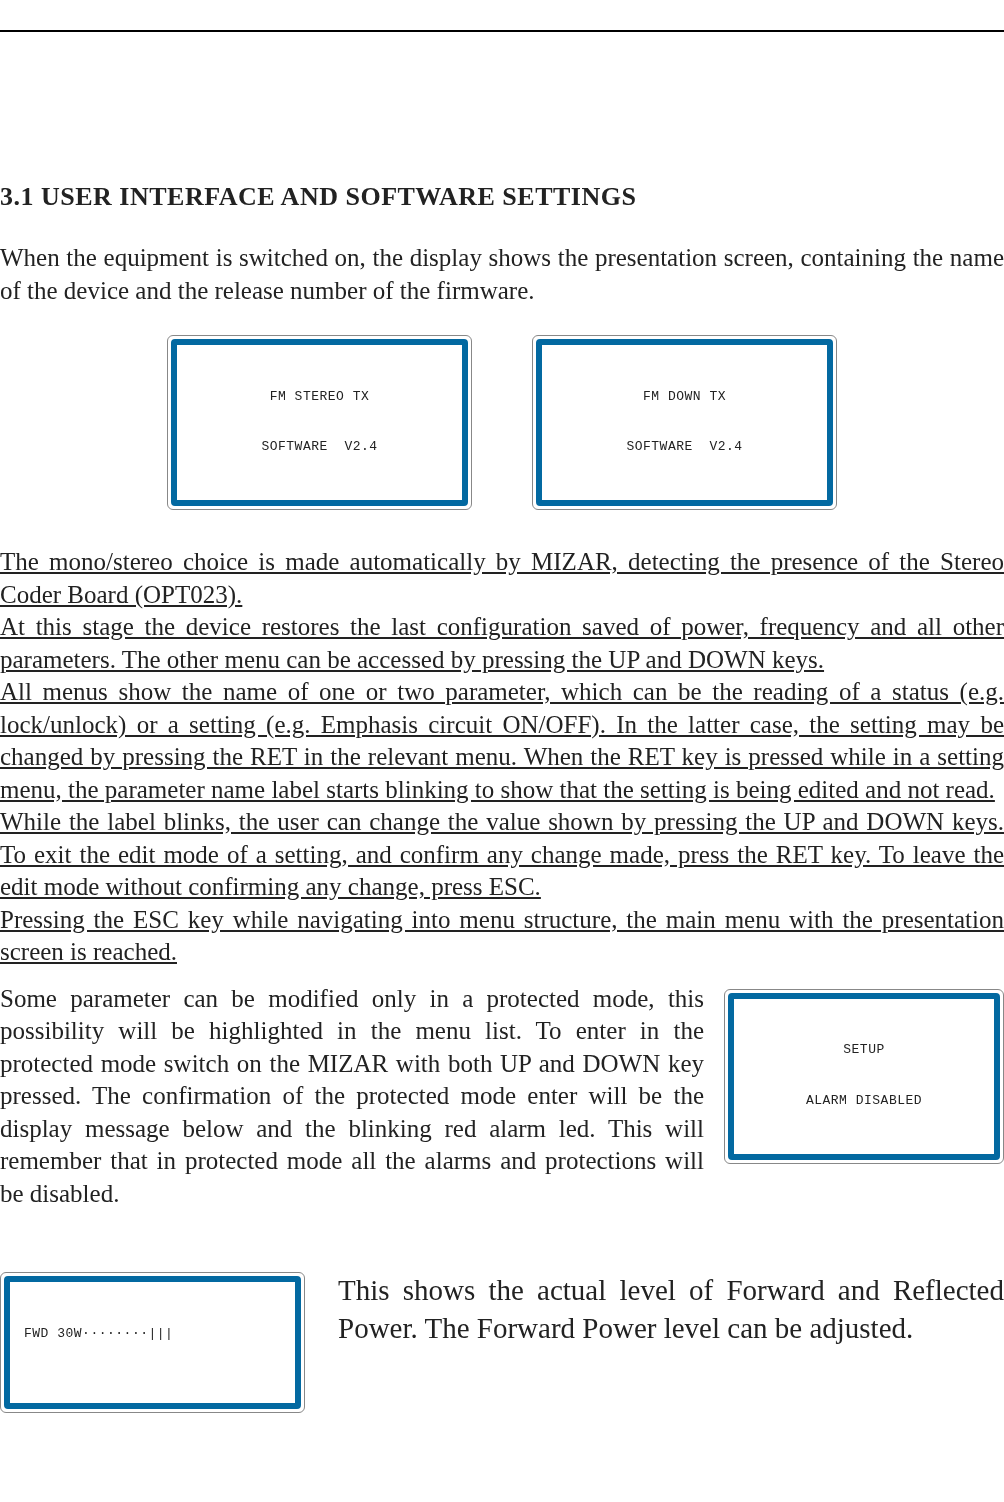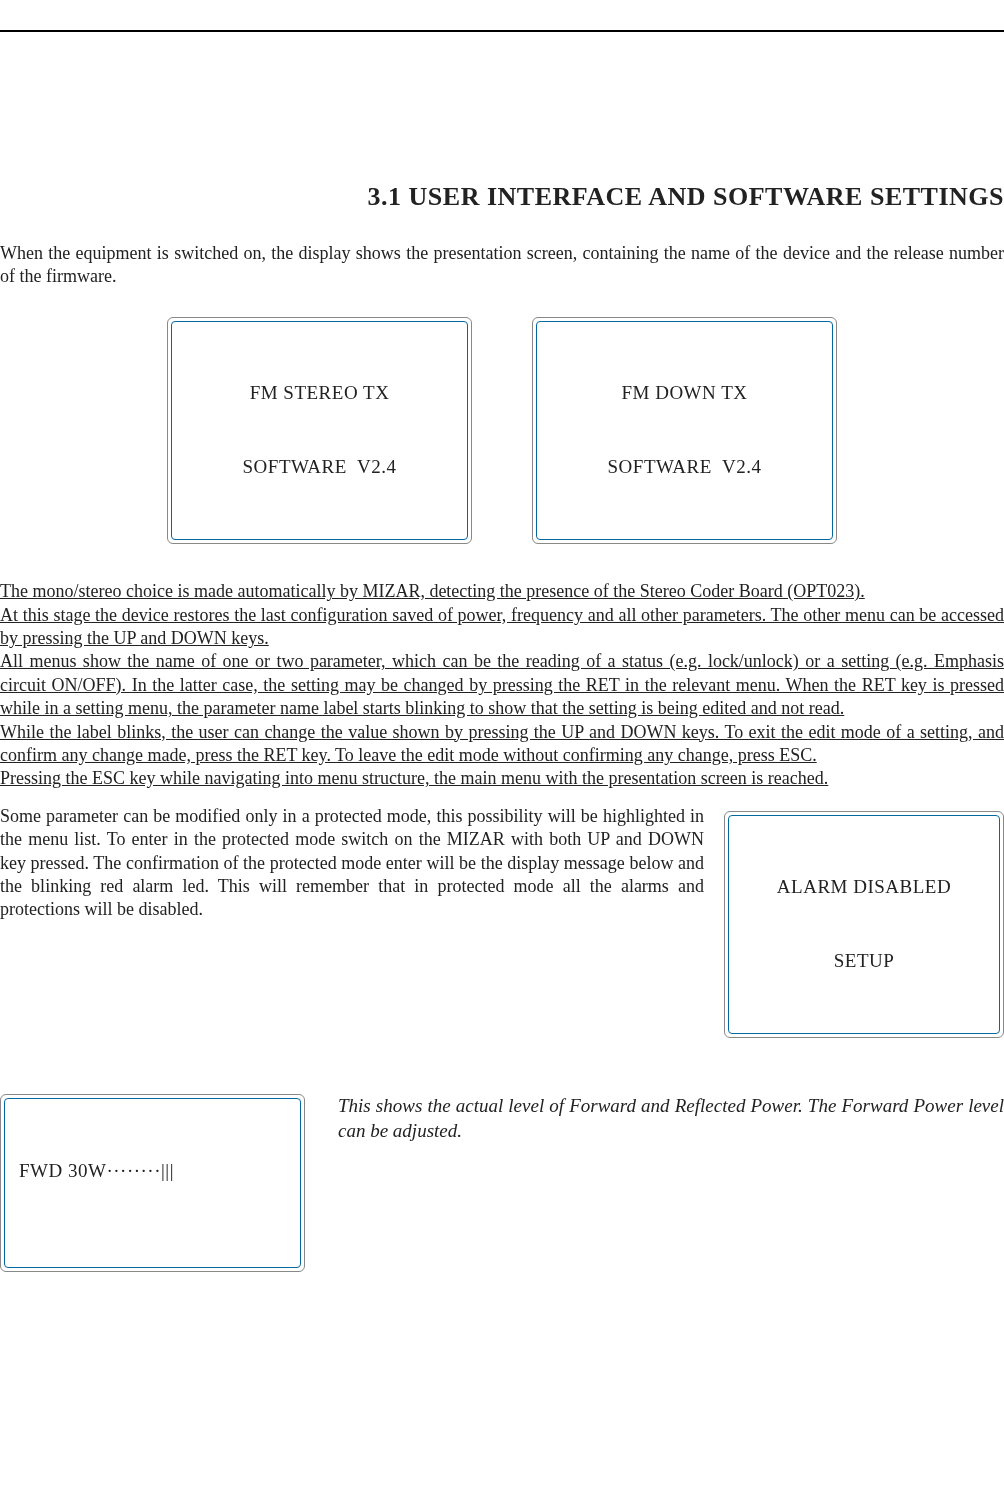--- a/index.html
+++ b/index.html
@@ -19,72 +19,70 @@
     }
     .top-rule {
       border-top: 2px solid #000;
       margin: 0 0 150px 0;
     }
     .section-title {
       font-weight: bold;
       font-size: 26px;
       margin: 0 0 30px 0;
       letter-spacing: 0.5px;
-      text-align: right;
     }
     .body-text {
-      font-size: 18px;
+      font-size: 25px;
       line-height: 1.30;
       text-align: justify;
       margin: 3px 0 14px 0;
     }
     .lcd-row {
       display: flex;
       justify-content: center;
       gap: 60px;
       margin: 28px 0 36px 0;
     }
     .lcd {
       border: 1px solid #888;
       border-radius: 6px;
       padding: 3px;
       background: #fff;
       width: 305px;
     }
     .lcd-inner {
-      border: 1px solid #0369a1;
+      border: 6px solid #0369a1;
       border-radius: 4px;
       padding: 10px 0;
-      font-family: Liberation Serif, serif;
-      font-size: 19px;
+      font-family: Liberation Mono, monospace;
+      font-size: 13px;
       white-space: pre;
       text-align: center;
       color: #222;
       line-height: 1.3;
       letter-spacing: 0.5px;
     }
     .lcd-inner .lcd-line { display: block; }
     .float-right-lcd {
       float: right;
       margin: 6px 0 8px 20px;
     }
     .left-lcd-stack {
       float: left;
       width: 310px;
       margin-right: 28px;
     }
     .left-lcd-stack .lcd { width: 305px; margin-bottom: 28px; }
     .left-lcd-stack .lcd-inner { text-align: left; padding: 10px 14px; }
     .menu-desc {
-      font-size: 19px;
+      font-size: 29px;
       line-height: 1.30;
       text-align: justify;
       margin: 0 0 60px 0;
       overflow: hidden;
-      font-style: italic;
     }
     .clearfix::after { content: ""; display: table; clear: both; }
     .spacer { height: 24px; }
   </style>
 </head>
 <body>
 
 <div class="page">
   <div class="top-rule"></div>
 
@@ -110,22 +108,22 @@
   <p class="body-text" style="white-space: pre-line; text-decoration: underline;">The mono/stereo choice is made automatically by MIZAR, detecting the presence of the Stereo Coder Board (OPT023).
 At this stage the device restores the last configuration saved of power, frequency and all other parameters. The other menu can be accessed by pressing the UP and DOWN keys.
 All menus show the name of one or two parameter, which can be the reading of a status (e.g. lock/unlock) or a setting (e.g. Emphasis circuit ON/OFF). In the latter case, the setting may be changed by pressing the RET in the relevant menu. When the RET key is pressed while in a setting menu, the parameter name label starts blinking to show that the setting is being edited and not read.
 While the label blinks, the user can change the value shown by pressing the UP and DOWN keys. To exit the edit mode of a setting, and confirm any change made, press the RET key. To leave the edit mode without confirming any change, press ESC.
 Pressing the ESC key while navigating into menu structure, the main menu with the presentation screen is reached.</p>
 
   <div class="clearfix">
     <div class="float-right-lcd">
       <div class="lcd" style="width:280px;">
         <div class="lcd-inner">
+          <span class="lcd-line">SETUP</span>
           <span class="lcd-line">ALARM DISABLED</span>
-          <span class="lcd-line">SETUP</span>
         </div>
       </div>
     </div>
     <p class="body-text">Some parameter can be modified only in a protected mode, this possibility will be highlighted in the menu list. To enter in the protected mode switch on the MIZAR with both UP and DOWN key pressed. The confirmation of the protected mode enter will be the display message below and the blinking red alarm led. This will remember that in protected mode all the alarms and protections will be disabled.</p>
   </div>
 
   <div class="spacer"></div>
 
 
   <div class="spacer"></div>

